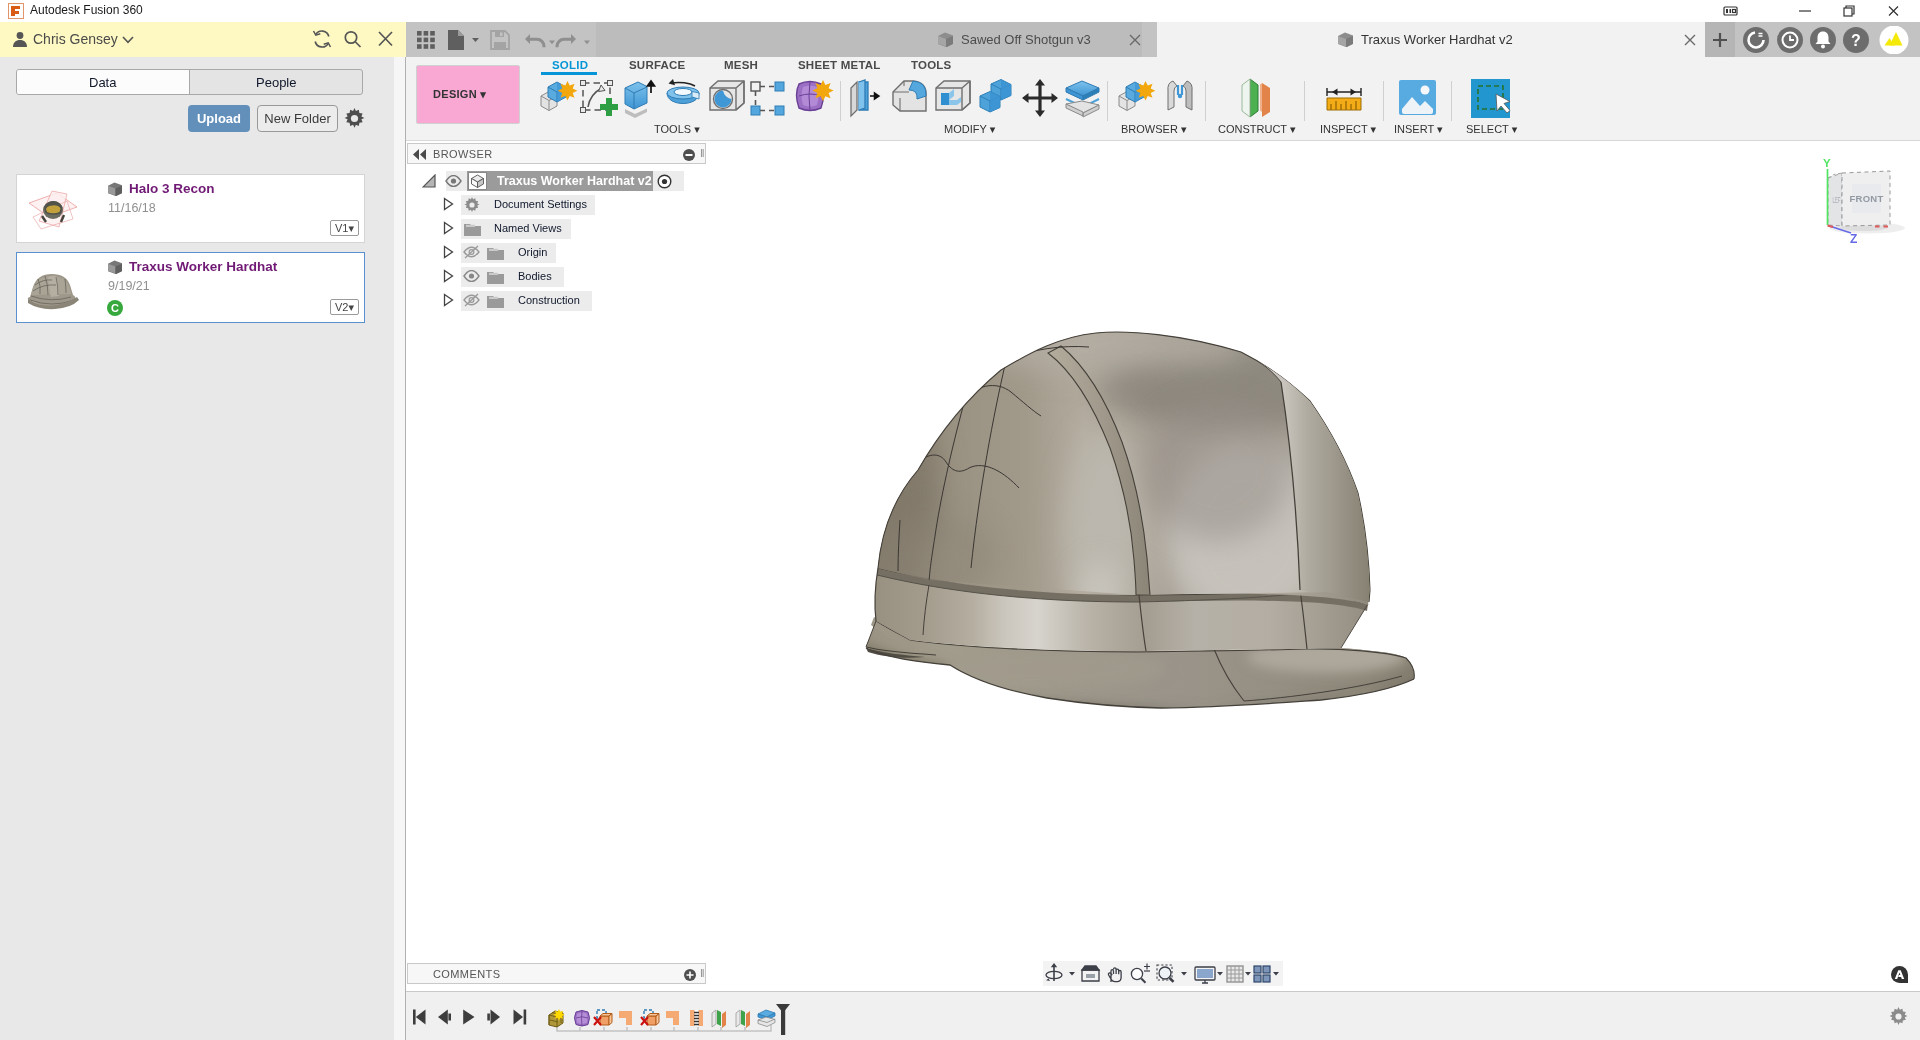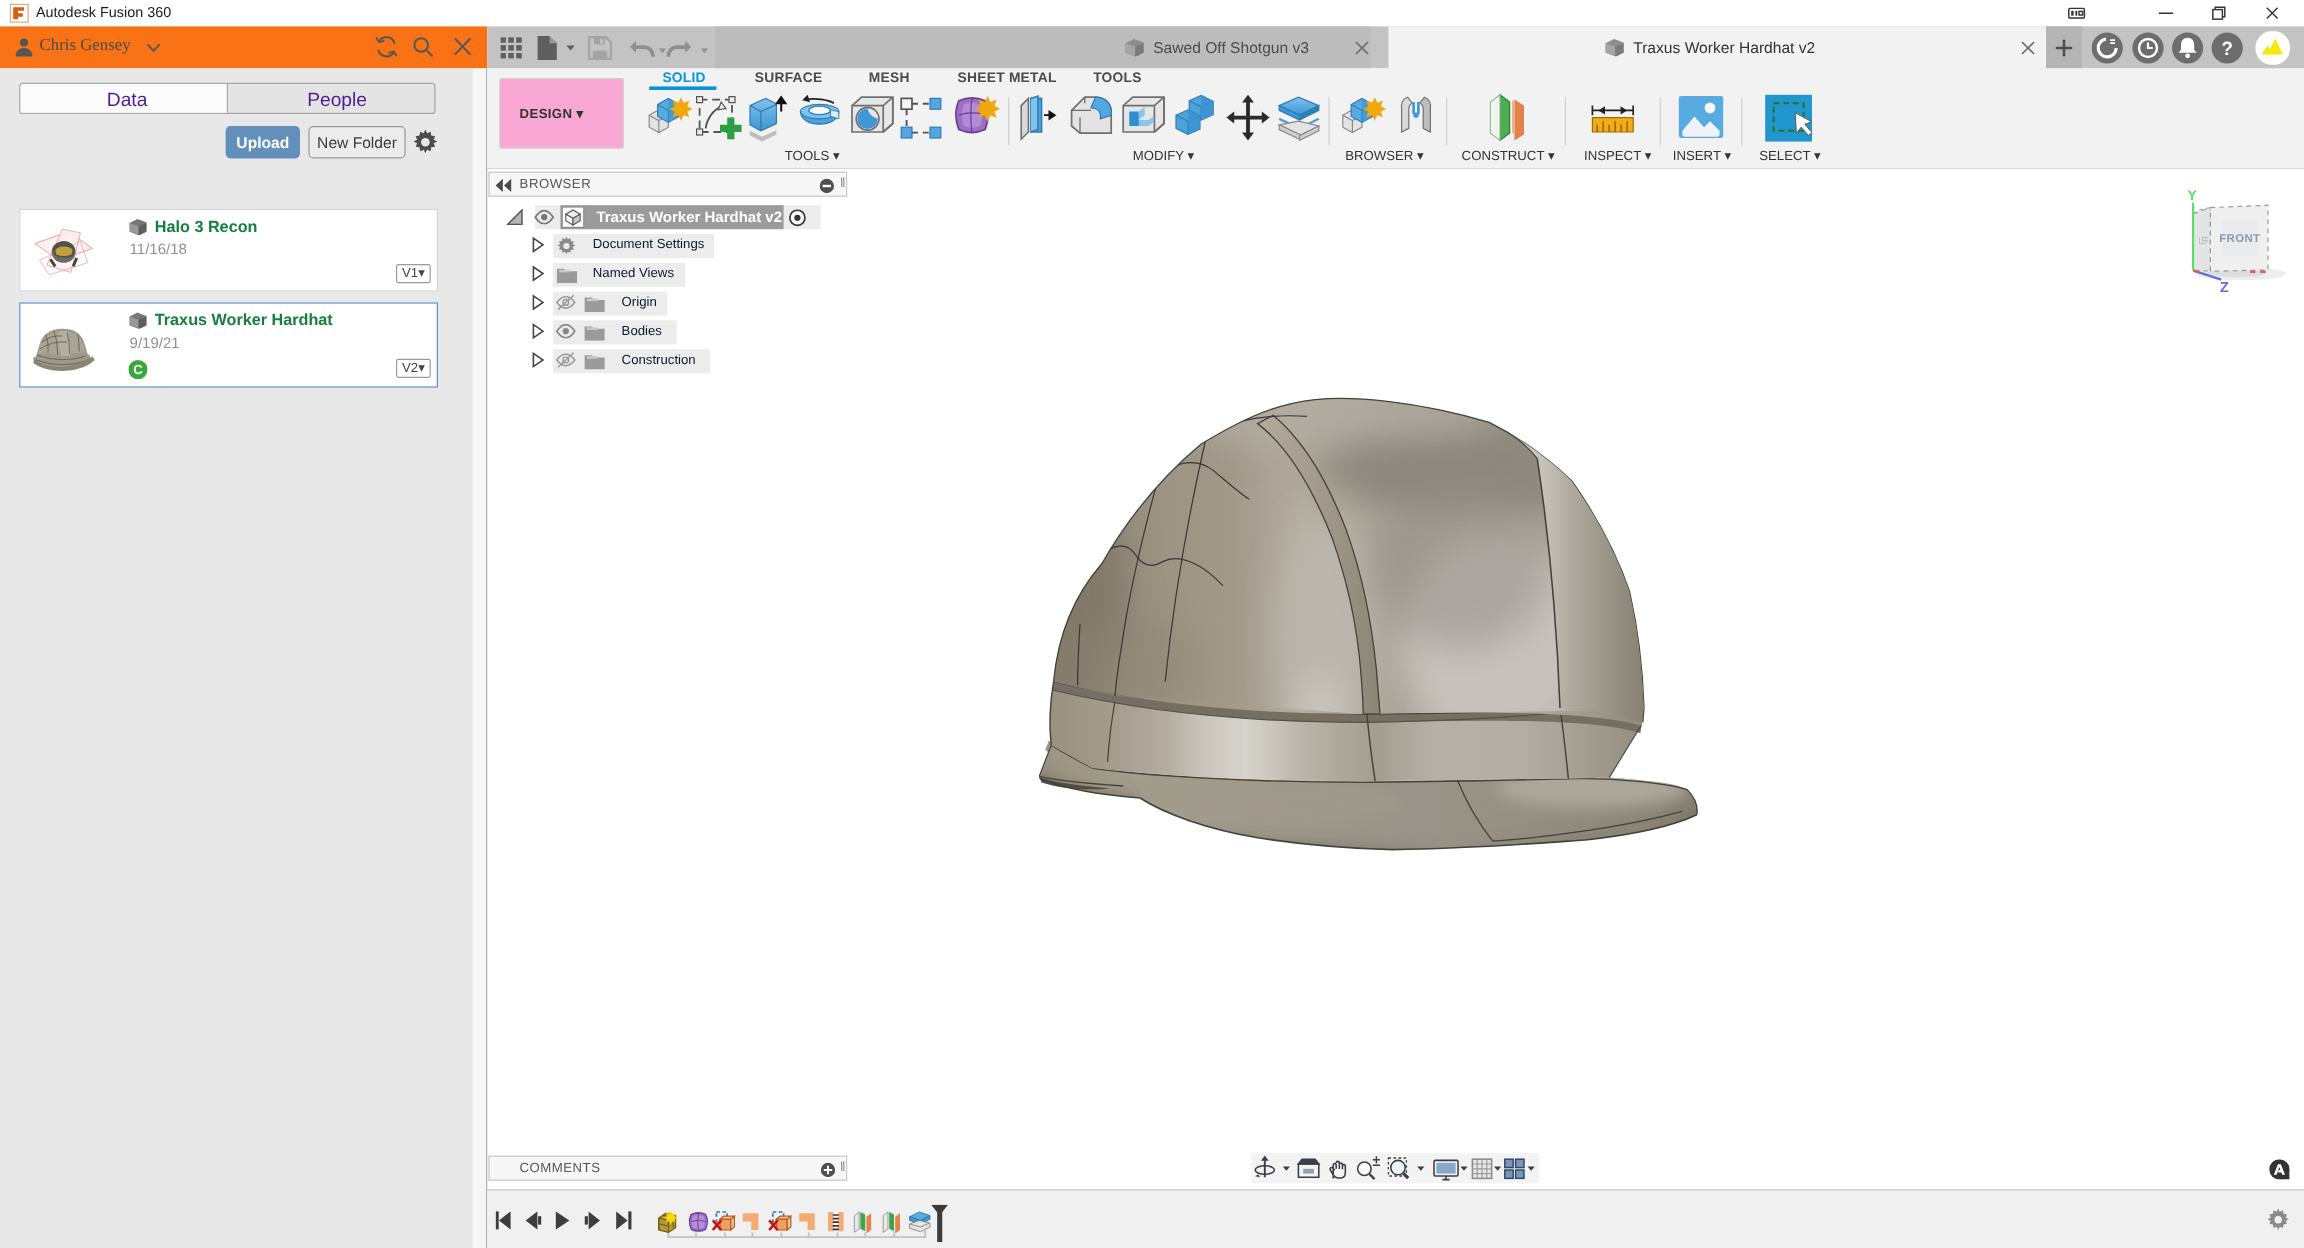--- a/index.html
+++ b/index.html
@@ -5,40 +5,40 @@
 * { margin:0; padding:0; box-sizing:border-box; }
 html,body { width:1920px; height:1040px; overflow:hidden; font-family:"Liberation Sans", sans-serif; background:#fff; }
 #app { position:relative; width:1920px; height:1040px; }
 .abs { position:absolute; }
 
 
 #titlebar { left:0; top:0; width:1920px; height:22px; background:#fff; }
 #titlebar .ttext { position:absolute; left:30px; top:3px; font-size:12px; color:#1a1a1a; }
 
 
-#leftbar { left:0; top:22px; width:406px; height:35px; background:#f97316;font-family:Liberation Serif, serif; }
+#leftbar { left:0; top:22px; width:406px; height:35px; background:#fef9c3; }
 #tabbar { left:406px; top:22px; width:1514px; height:35px; background:#c3c3c3; }
 
 
 #leftpanel { left:0; top:57px; width:406px; height:983px; background:#e8e8e8; border-right:1px solid #b0b0b0; }
 
 
 #seg { position:absolute; left:16px; top:12px; width:347px; height:26px; border:1px solid #a8a8a8; border-radius:3px; background:#e4e4e4; overflow:hidden; }
 #seg .d { position:absolute; left:0; top:0; width:173px; height:26px; background:#fcfcfc; border-right:1px solid #a8a8a8; }
-#seg span { font-size:16px; color:#4c1d95; position:absolute; top:5px; }
+#seg span { font-size:13px; color:#0f172a; position:absolute; top:5px; }
 
 .btn-upload { position:absolute; left:188px; top:48px; width:62px; height:27px; background:#638fbb; border-radius:4px; color:#fff; font-weight:bold; font-size:13px; text-align:center; line-height:27px; }
 .btn-newfolder { position:absolute; left:257px; top:48px; width:81px; height:27px; background:#ececec; border:1px solid #999; border-radius:4px; color:#3a3a3a; font-size:13px; text-align:center; line-height:25px; }
 
 
 #crumb { position:absolute; left:14px; top:90px; width:380px; height:22px; font-size:13.5px; color:#4a4a4a; }
 
 
 .card { position:absolute; left:16px; width:349px; background:#fff; border:1px solid #d4d4d4; }
-.card .title { position:absolute; left:112px; top:6px; font-size:13.5px; font-weight:bold; color:#15803d; }
+.card .title { position:absolute; left:112px; top:6px; font-size:13.5px; font-weight:bold; color:#701a75; }
 .card .date { position:absolute; left:91px; top:26px; font-size:12.5px; color:#909090; }
 .card .ver { position:absolute; right:5px; bottom:6px; width:29px; height:16px; border:1px solid #9a9a9a; background:#fff; font-size:11px; color:#444; text-align:center; line-height:15px; border-radius:2px; }
 
 
 #ribbon { left:406px; top:57px; width:1514px; height:84px; background:#f2f2f2; border-bottom:1px solid #d8d8d8; }
 #designbtn { position:absolute; left:10px; top:8px; width:104px; height:59px; background:#f9a8d4; border:1px solid #d0d0d0; border-radius:2px; }
 #designbtn span { position:absolute; left:16px; top:22px; font-size:11px; font-weight:bold; color:#333; letter-spacing:.3px; }
 .rtab { position:absolute; top:2px; font-size:11.5px; font-weight:bold; color:#4a4a4a; letter-spacing:.2px; }
 .rlabel { position:absolute; top:66px; font-size:11px; color:#333; }
 .gdiv { position:absolute; top:24px; width:1px; height:40px; background:#d0d0d0; }

